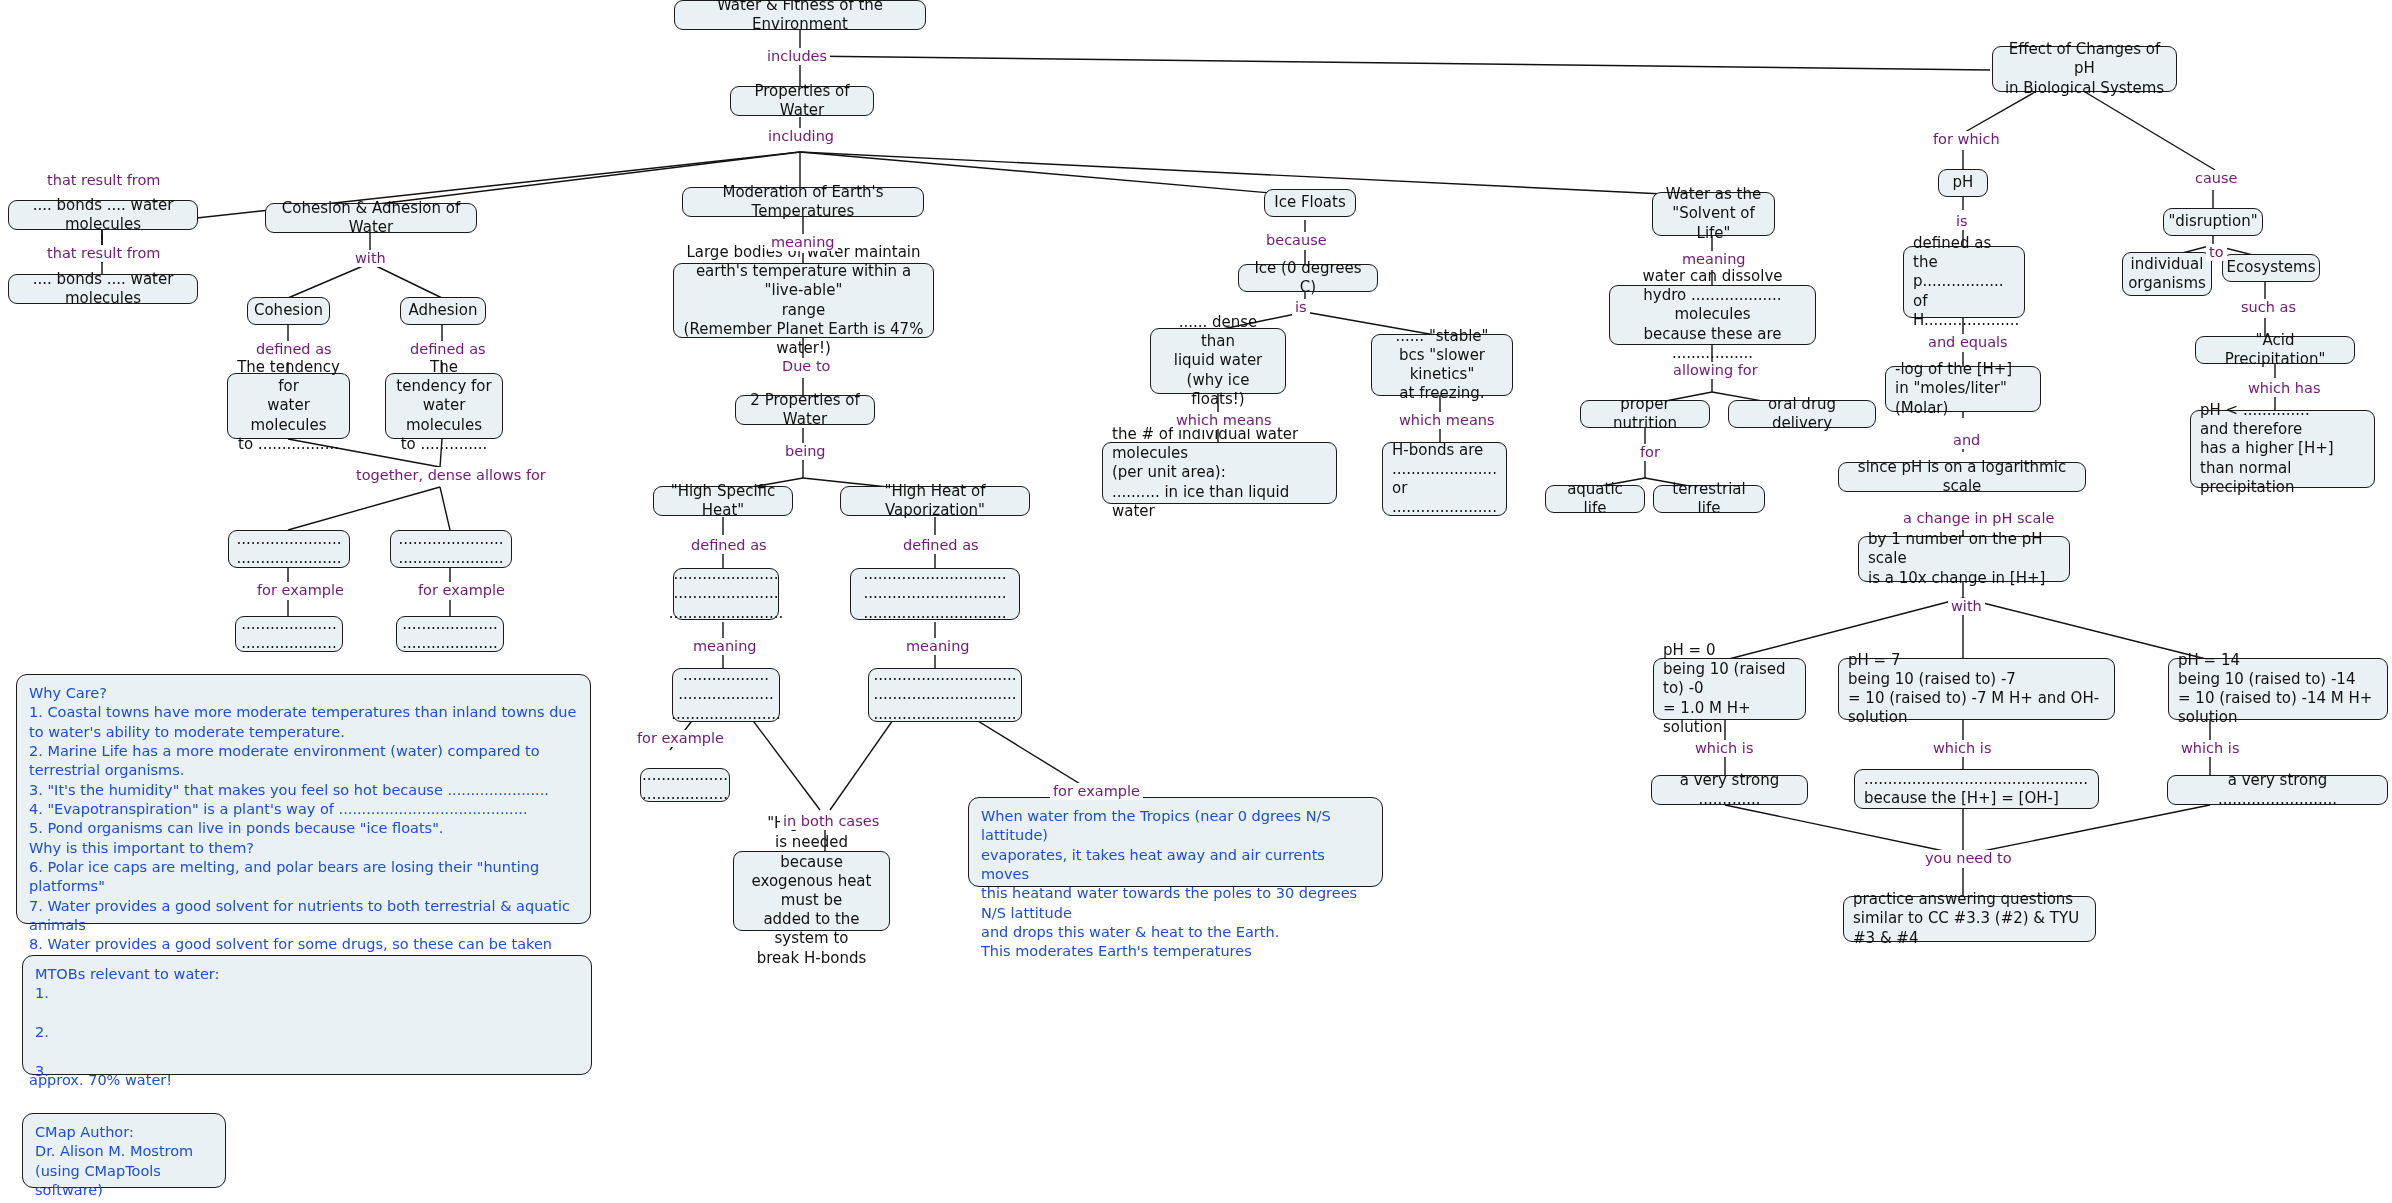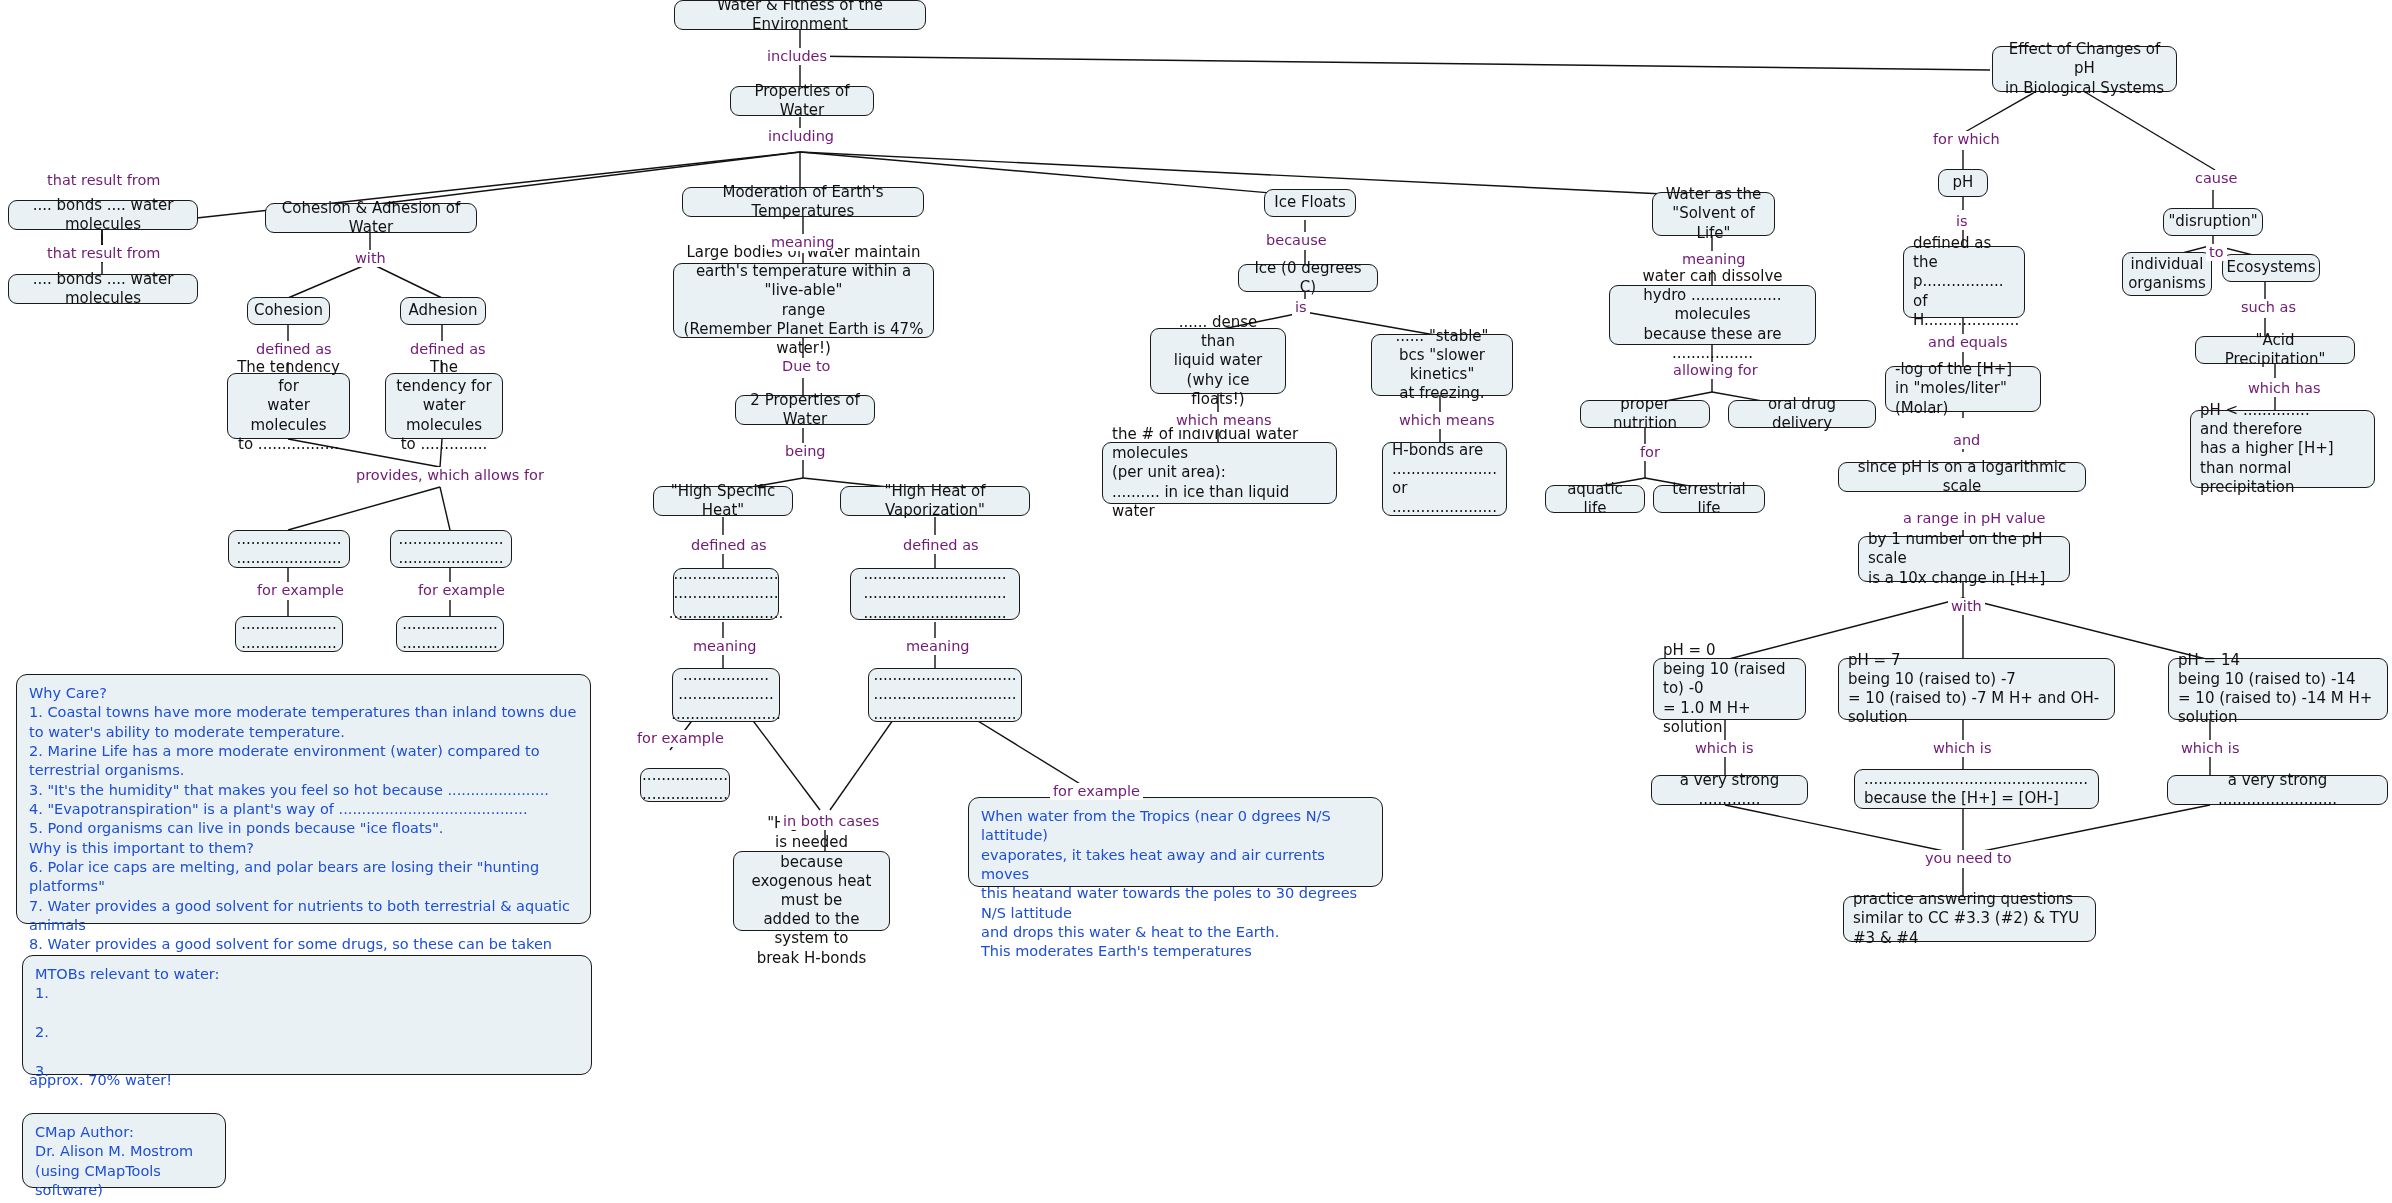--- a/index.html
+++ b/index.html
@@ -192,21 +192,21 @@
   <div class="node" style="left:247px;top:297px;width:83px;height:28px;">Cohesion</div>
   <div class="node" style="left:400px;top:297px;width:86px;height:28px;">Adhesion</div>
   <div class="label" style="left:253px;top:341px;">defined as</div>
   <div class="label" style="left:407px;top:341px;">defined as</div>
   <div class="node" style="left:227px;top:373px;width:123px;height:66px;">The tendency for
 water molecules
 to .................</div>
   <div class="node" style="left:385px;top:373px;width:118px;height:66px;">The tendency for
 water molecules
 to ..............</div>
-  <div class="label" style="left:353px;top:467px;">provides, which allows for</div>
+  <div class="label" style="left:353px;top:467px;">together, dense allows for</div>
   <div class="node" style="left:228px;top:530px;width:122px;height:38px;">......................
 ......................</div>
   <div class="node" style="left:390px;top:530px;width:122px;height:38px;">......................
 ......................</div>
   <div class="label" style="left:254px;top:582px;">for example</div>
   <div class="label" style="left:415px;top:582px;">for example</div>
   <div class="node" style="left:235px;top:616px;width:108px;height:36px;">....................
 ....................</div>
   <div class="node" style="left:396px;top:616px;width:108px;height:36px;">....................
 ....................</div>
@@ -292,21 +292,21 @@
   <div class="label" style="left:1953px;top:213px;">is</div>
   <div class="node left" style="left:1903px;top:246px;width:122px;height:72px;">defined as the
 p.................
 of
 H....................</div>
   <div class="label" style="left:1925px;top:334px;">and equals</div>
   <div class="node left" style="left:1885px;top:366px;width:156px;height:46px;">-log of the [H+]
 in "moles/liter" (Molar)</div>
   <div class="label" style="left:1950px;top:432px;">and</div>
   <div class="node" style="left:1838px;top:462px;width:248px;height:30px;">since pH is on a logarithmic scale</div>
-  <div class="label" style="left:1900px;top:510px;">a range in pH value</div>
+  <div class="label" style="left:1900px;top:510px;">a change in pH scale</div>
   <div class="node left" style="left:1858px;top:536px;width:212px;height:46px;">by 1 number on the pH scale
 is a 10x change in [H+]</div>
   <div class="label" style="left:1948px;top:598px;">with</div>
 
   <div class="node left" style="left:1653px;top:658px;width:153px;height:62px;">pH = 0
 being 10 (raised to) -0
 = 1.0 M H+ solution</div>
   <div class="node left" style="left:1838px;top:658px;width:277px;height:62px;">pH = 7
 being 10 (raised to) -7
 = 10 (raised to) -7 M H+ and OH- solution</div>

